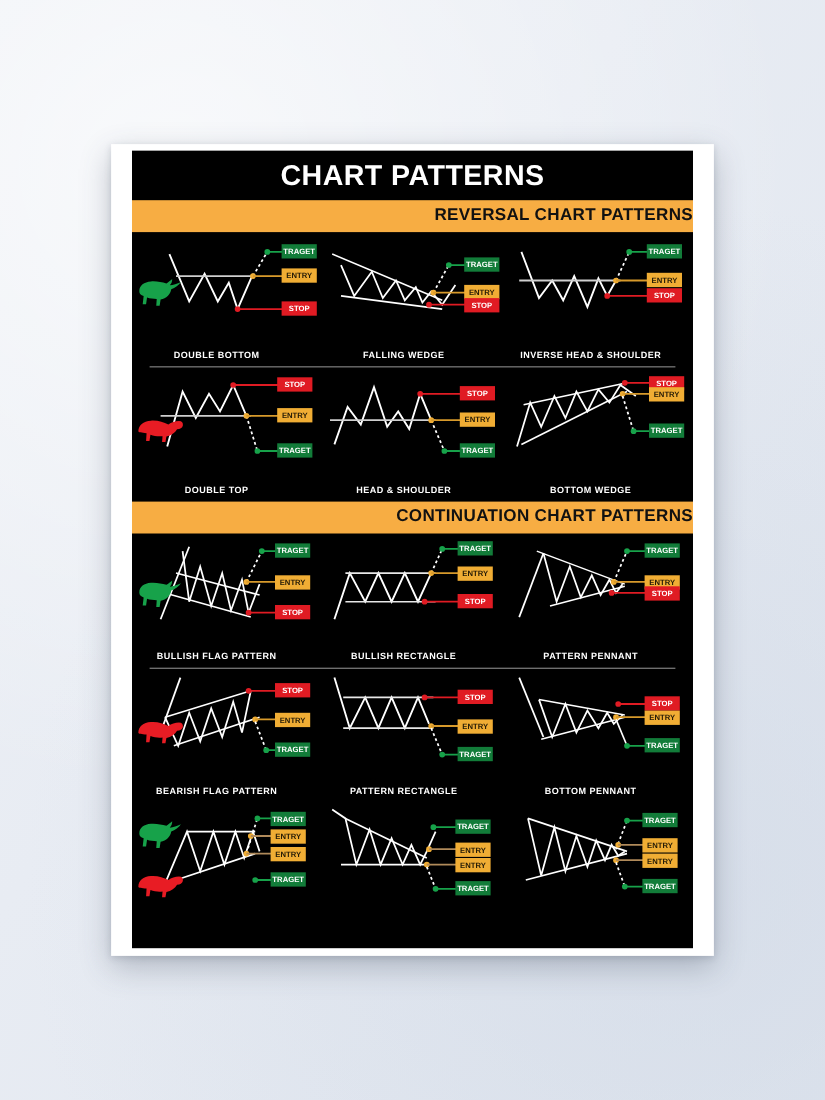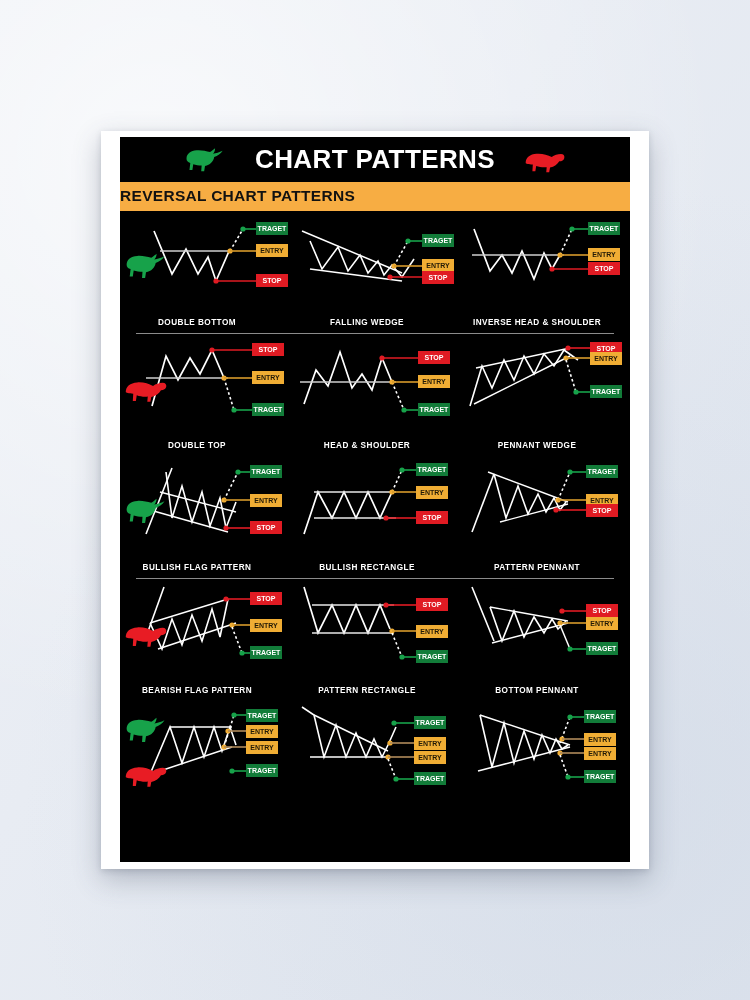--- a/index.html
+++ b/index.html
@@ -22,27 +22,28 @@
     box-shadow:0 10px 26px rgba(60,70,90,.30), 0 2px 6px rgba(60,70,90,.18);
   }
   .board{
     position:absolute;left:19px;top:6px;width:510px;height:725px;
     background:#000;overflow:hidden;
   }
   
   .masthead{
     height:45px;display:flex;align-items:center;justify-content:center;gap:29px;
     background:#000;
+    flex-direction:column;
   }
   .masthead h1{
     margin:0;color:#fff;font-size:26px;font-weight:bold;letter-spacing:.4px;
     font-family:"Liberation Sans", sans-serif;
   }
   .band{
-    background:#f7ad43;color:#111;text-align:left;
+    background:#f7ad43;color:#111;text-align:right;
     font-size:15.5px;font-weight:bold;letter-spacing:.3px;
     padding:5px 0 6px;
   }
   
   .rowset{position:relative;}
   .grid{display:flex;}
   .cell{position:relative;width:170px;height:122px;}
   .mascot{position:absolute;left:4px;top:34px;width:44px;height:42px;}
   .label{
     position:absolute;left:0;right:16px;bottom:6px;text-align:center;
@@ -205,25 +206,26 @@
             <circle cx="106" cy="24" r="2.6" fill="#f0ad34"></circle>
             <line x1="106" y1="24" x2="132" y2="24" stroke="#d79a2b" stroke-width="1.6"></line>
             <rect x="130" y="18" width="32" height="13" fill="#f0ad34"></rect>
             <text class="tag" x="146" y="27" fill="#231a06" text-anchor="middle">ENTRY</text>
             <line x1="106" y1="26" x2="116" y2="58" stroke="#fff" stroke-width="1.6" stroke-dasharray="2.5 2.5"></line>
             <circle cx="116" cy="58" r="2.6" fill="#17a24a"></circle>
             <line x1="116" y1="58" x2="132" y2="58" stroke="#17a24a" stroke-width="1.6"></line>
             <rect x="130" y="51" width="32" height="13" fill="#127c39"></rect>
             <text class="tag" x="146" y="60" fill="#fff" text-anchor="middle">TRAGET</text>
           </svg>
-          <div class="label">PENNANT WEDGE</div>
+          <div class="label">BOTTOM WEDGE</div>
         </div>
       </div>
     </div>
 
+    <div class="band">CONTINUATION CHART PATTERNS</div>
 
     <div class="rowset">
       <div class="grid">
 
         <div class="cell">
           <svg class="plot" viewBox="0 0 170 108">
             <line x1="26" y1="78" x2="52" y2="12" stroke="#fff" stroke-width="1.6"></line>
             <line x1="40" y1="36" x2="116" y2="56" stroke="#fff" stroke-width="1.4"></line>
             <line x1="30" y1="54" x2="108" y2="76" stroke="#fff" stroke-width="1.4"></line>
             <polyline points="46,16 52,62 62,30 72,66 82,36 90,70 100,42 106,72 116,46" fill="none" stroke="#fff" stroke-width="1.6"></polyline>

